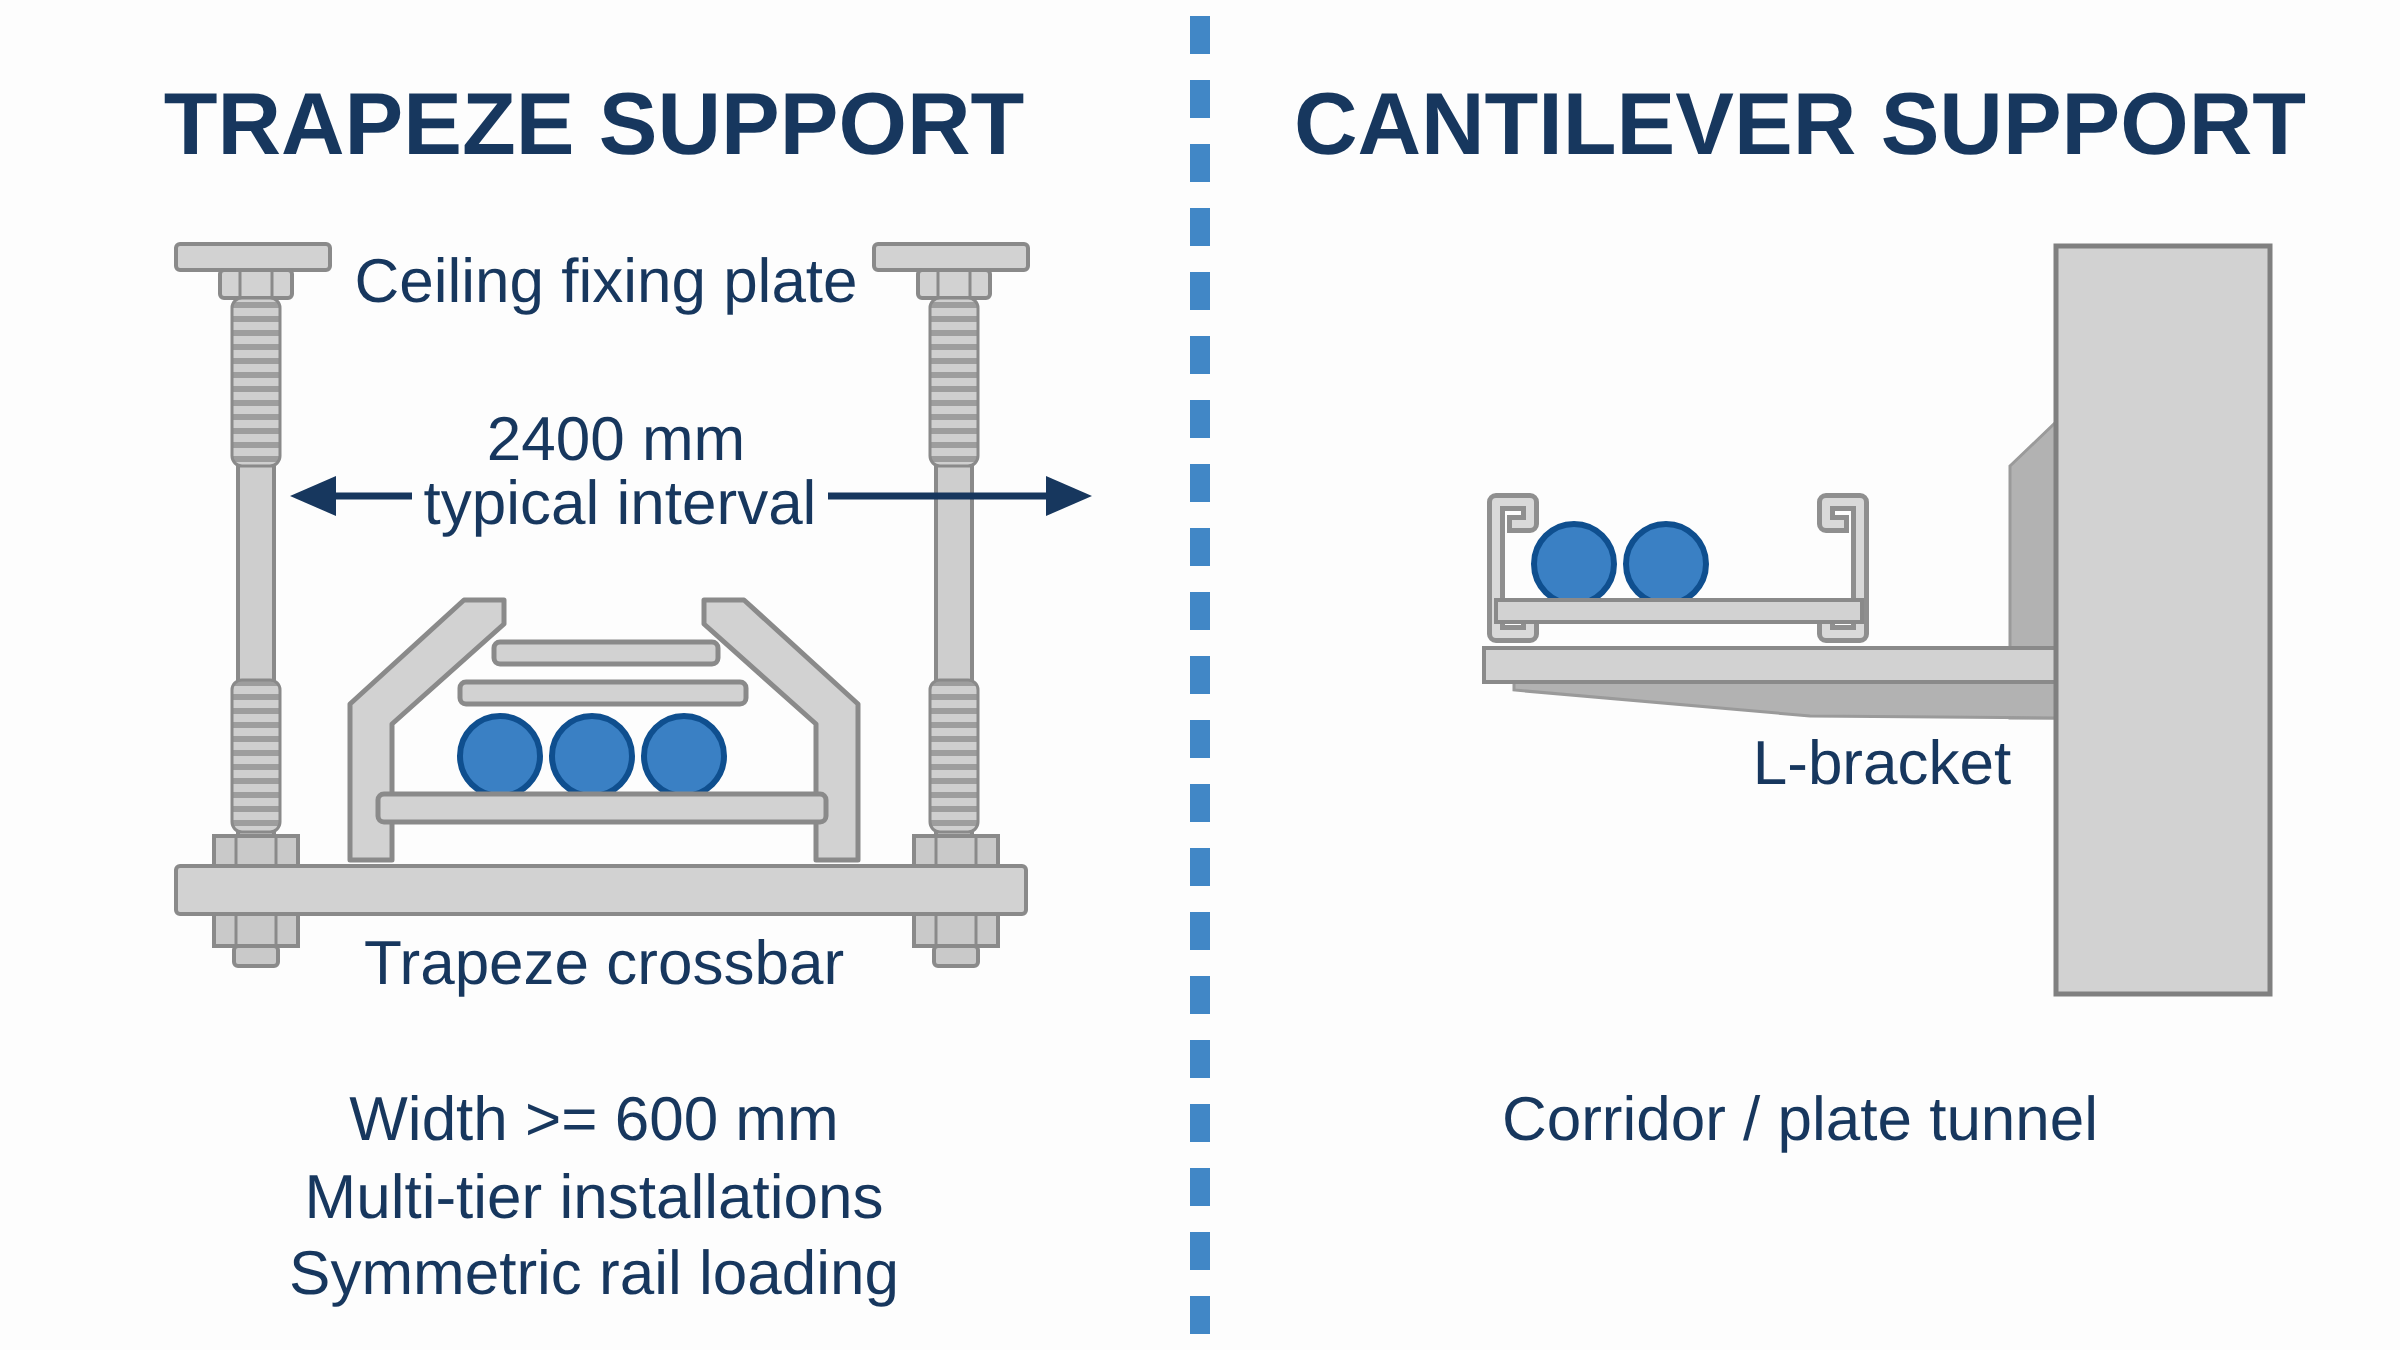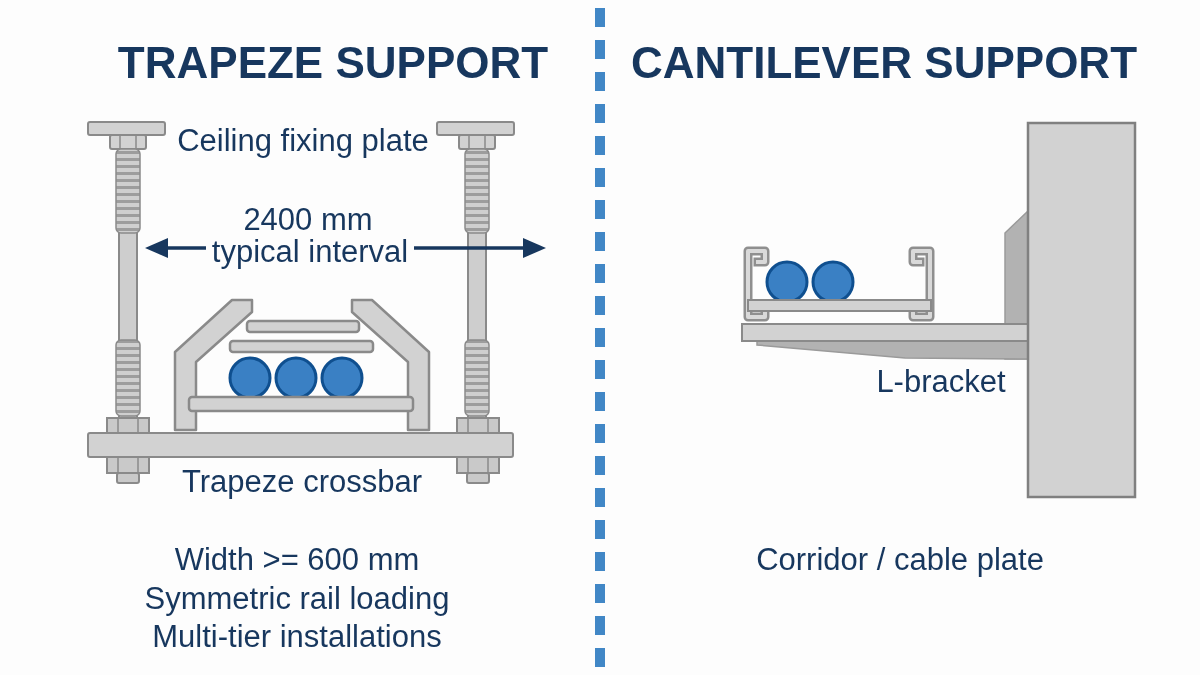--- a/index.html
+++ b/index.html
@@ -4,22 +4,22 @@
 <style>
   html,body{margin:0;padding:0;background:#ffffff;}
   .canvas{
     position:relative;width:1200px;height:675px;background:#fdfdfd;overflow:hidden;
     font-family:"Liberation Sans", sans-serif;color:#17375e;
   }
   .panel-title{
     position:absolute;top:38px;margin:0;font-size:44px;font-weight:bold;
     letter-spacing:0px;text-align:center;color:#17375e;line-height:50px;
   }
-  .panel-title.left{left:0;width:594px;padding-left:36px;}
-  .panel-title.right{left:584px;width:600px;}
+  .panel-title.left{left:0;width:594px;}
+  .panel-title.right{left:600px;width:600px;}
   .diagram{position:absolute;top:95px;}
   .diagram.left{left:0;}
   .diagram.right{left:594px;}
   .bullets{
     position:absolute;top:541px;text-align:center;
     font-size:31px;line-height:38.5px;color:#17375e;
   }
   .bullets.left{left:0;width:594px;}
   .bullets.right{left:600px;width:600px;}
   .divider{
@@ -128,20 +128,20 @@
     </g>
     <circle cx="193" cy="187" r="20" fill="#3a80c4" stroke="#0f4f8f" stroke-width="3"></circle>
     <circle cx="239" cy="187" r="20" fill="#3a80c4" stroke="#0f4f8f" stroke-width="3"></circle>
     <rect x="154" y="205" width="183" height="11" fill="#d2d2d2" stroke="#8a8a8a" stroke-width="2"></rect>
 
     <text x="347" y="297">L-bracket</text>
   </svg>
 
   <div class="bullets left">
     <div>Width &gt;= 600 mm</div>
+    <div>Multi-tier installations</div>
     <div>Symmetric rail loading</div>
-    <div>Multi-tier installations</div>
   </div>
   <div class="bullets right">
-    <div>Corridor / cable plate</div>
+    <div>Corridor / plate tunnel</div>
   </div>
 
 </div>
 
 </body></html>

